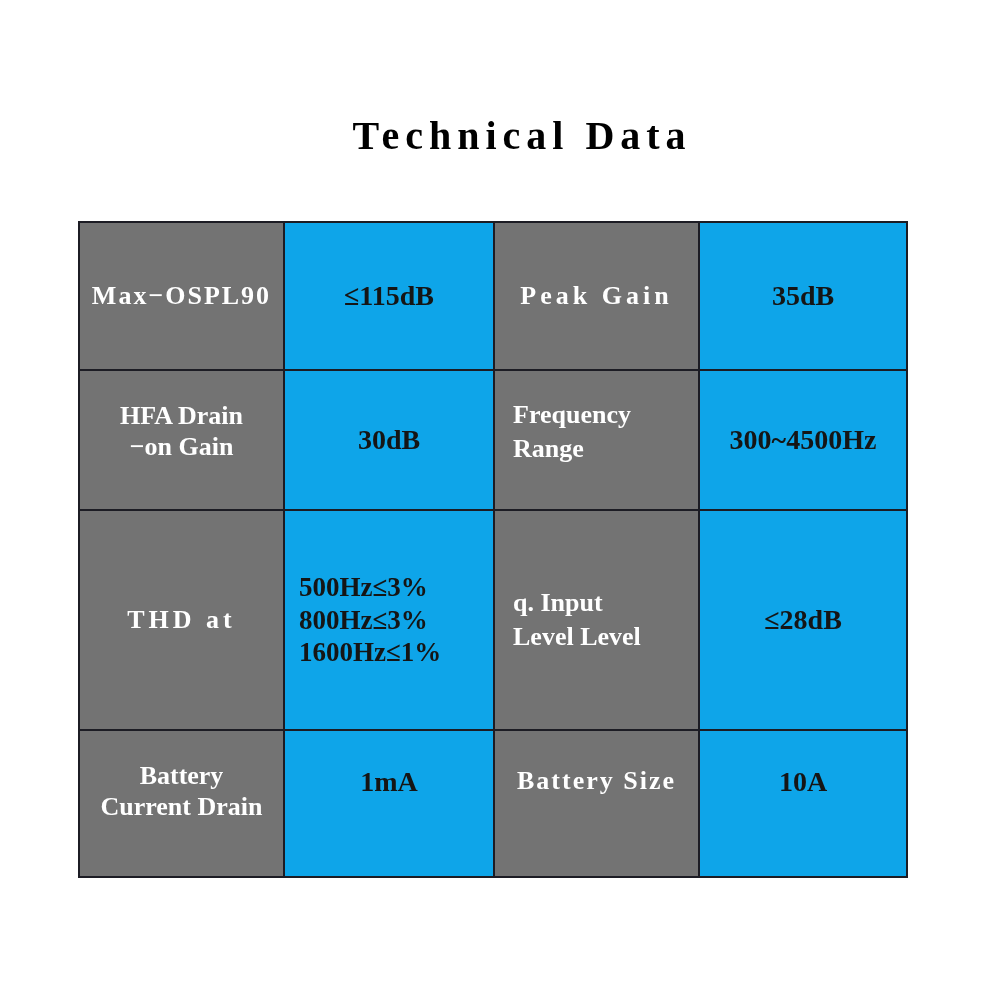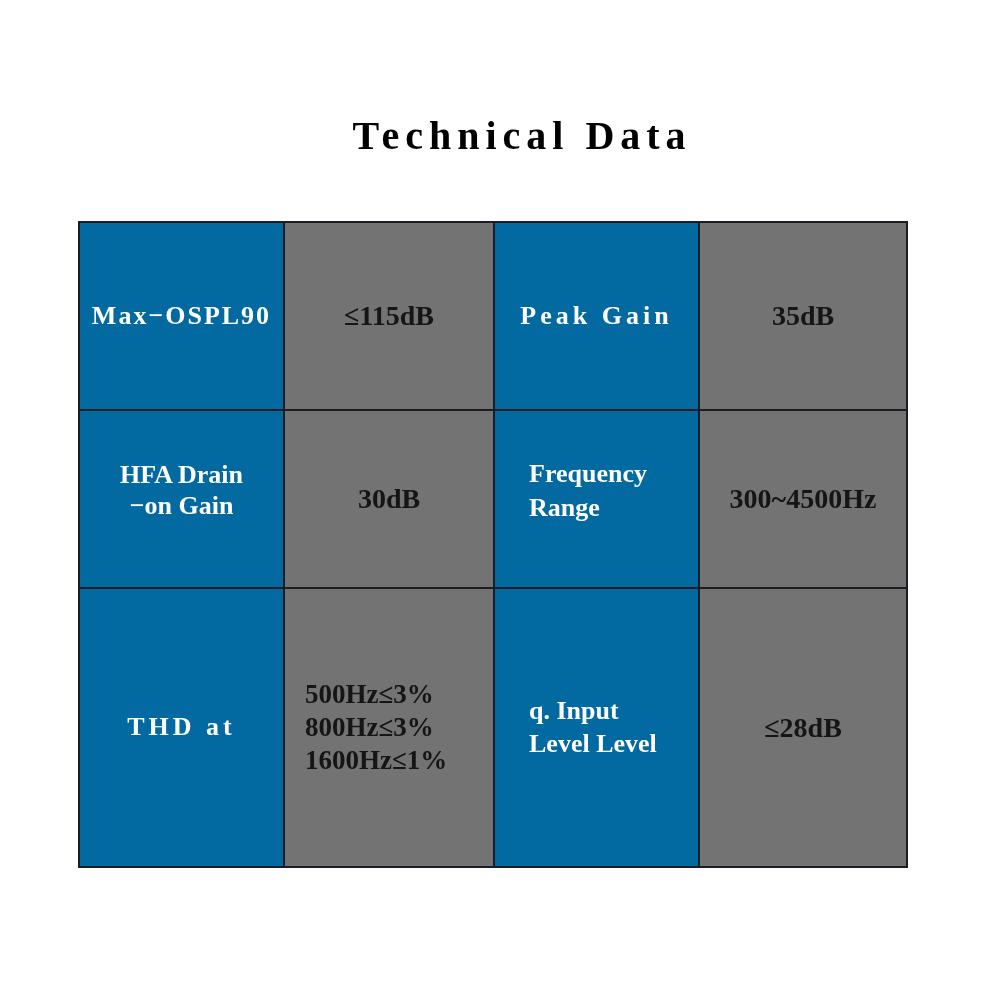--- a/index.html
+++ b/index.html
@@ -50,26 +50,26 @@
     line-height: 1.18;
   }
 
   
   col.c1 { width: 205px; }
   col.c2 { width: 210px; }
   col.c3 { width: 205px; }
   col.c4 { width: 208px; }
 
   td.label {
-    background: #0369a1;
+    background: #737373;
     color: #ffffff;
     font-size: 26px;
   }
   td.value {
-    background: #737373;
+    background: #0ea5e9;
     color: #151515;
     font-size: 28px;
   }
 
   
   tr.r1 td { height: 146px; }
   tr.r2 td { height: 138px; }
   tr.r3 td { height: 218px; }
   tr.r4 td { height: 145px; }
 
@@ -78,26 +78,26 @@
     display: block;
     white-space: pre-line;
   }
   .ls-wide { letter-spacing: 4px; text-align: center; }
   .ls-mid  { letter-spacing: 2px; }
   .nudge-up { position: relative; top: -8px; }
   .nudge-up2 { position: relative; top: -12px; }
   .nudge-up3 { position: relative; top: -22px; }
   .multiline-left {
     text-align: left;
-    padding-left: 34px;
+    padding-left: 18px;
     line-height: 1.30;
   }
   .thd-list {
     text-align: left;
-    padding-left: 20px;
+    padding-left: 14px;
     line-height: 1.22;
     font-size: 27px;
   }
 </style>
 </head>
 <body>
 
 <div id="page-title">Technical Data</div>
 
 <table id="spec-table">
@@ -151,14 +151,29 @@
       </td>
       <td class="label">
         <span class="cell-text multiline-left">q. Input
 Level Level</span>
       </td>
       <td class="value">
         <span class="cell-text">≤28dB</span>
       </td>
     </tr>
 
+    <tr class="r4">
+      <td class="label">
+        <span class="cell-text nudge-up2">Battery
+Current Drain</span>
+      </td>
+      <td class="value">
+        <span class="cell-text nudge-up3">1mA</span>
+      </td>
+      <td class="label">
+        <span class="cell-text ls-mid nudge-up3">Battery Size</span>
+      </td>
+      <td class="value">
+        <span class="cell-text nudge-up3">10A</span>
+      </td>
+    </tr>
   </tbody>
 </table>
 
 </body></html>

